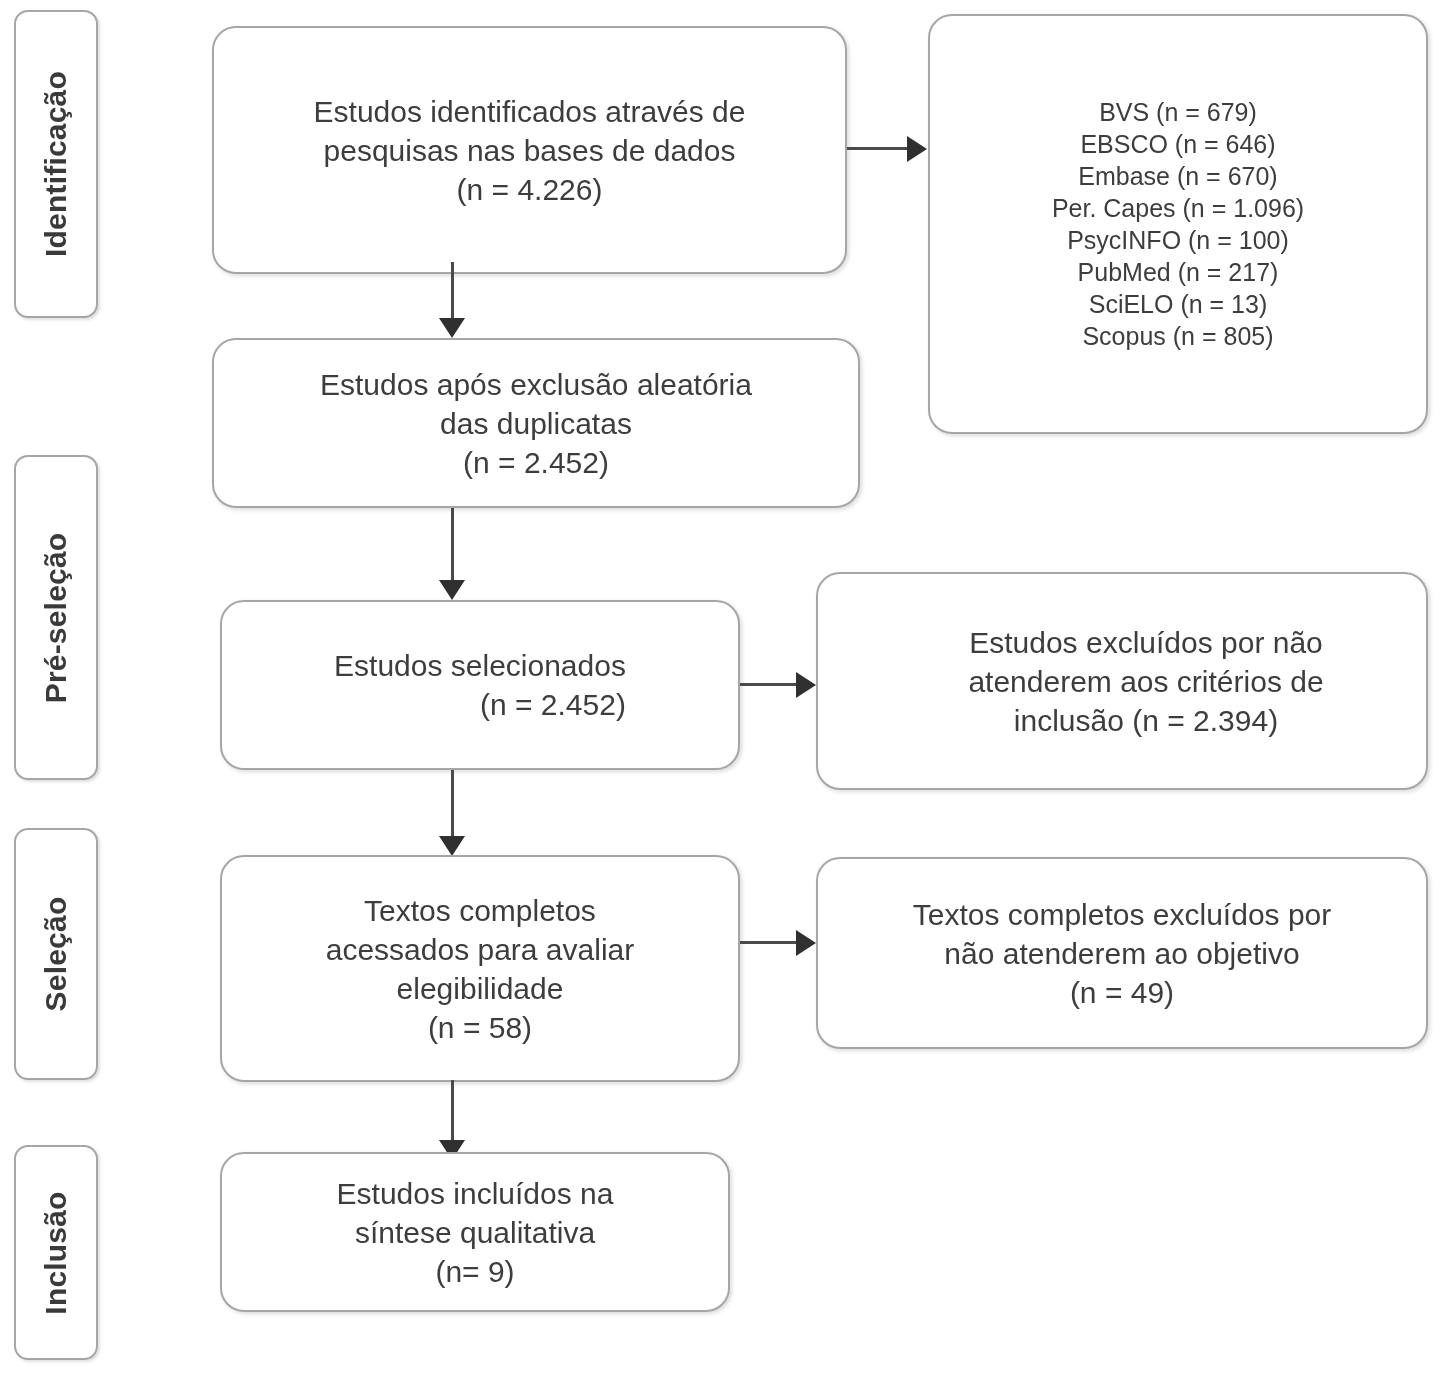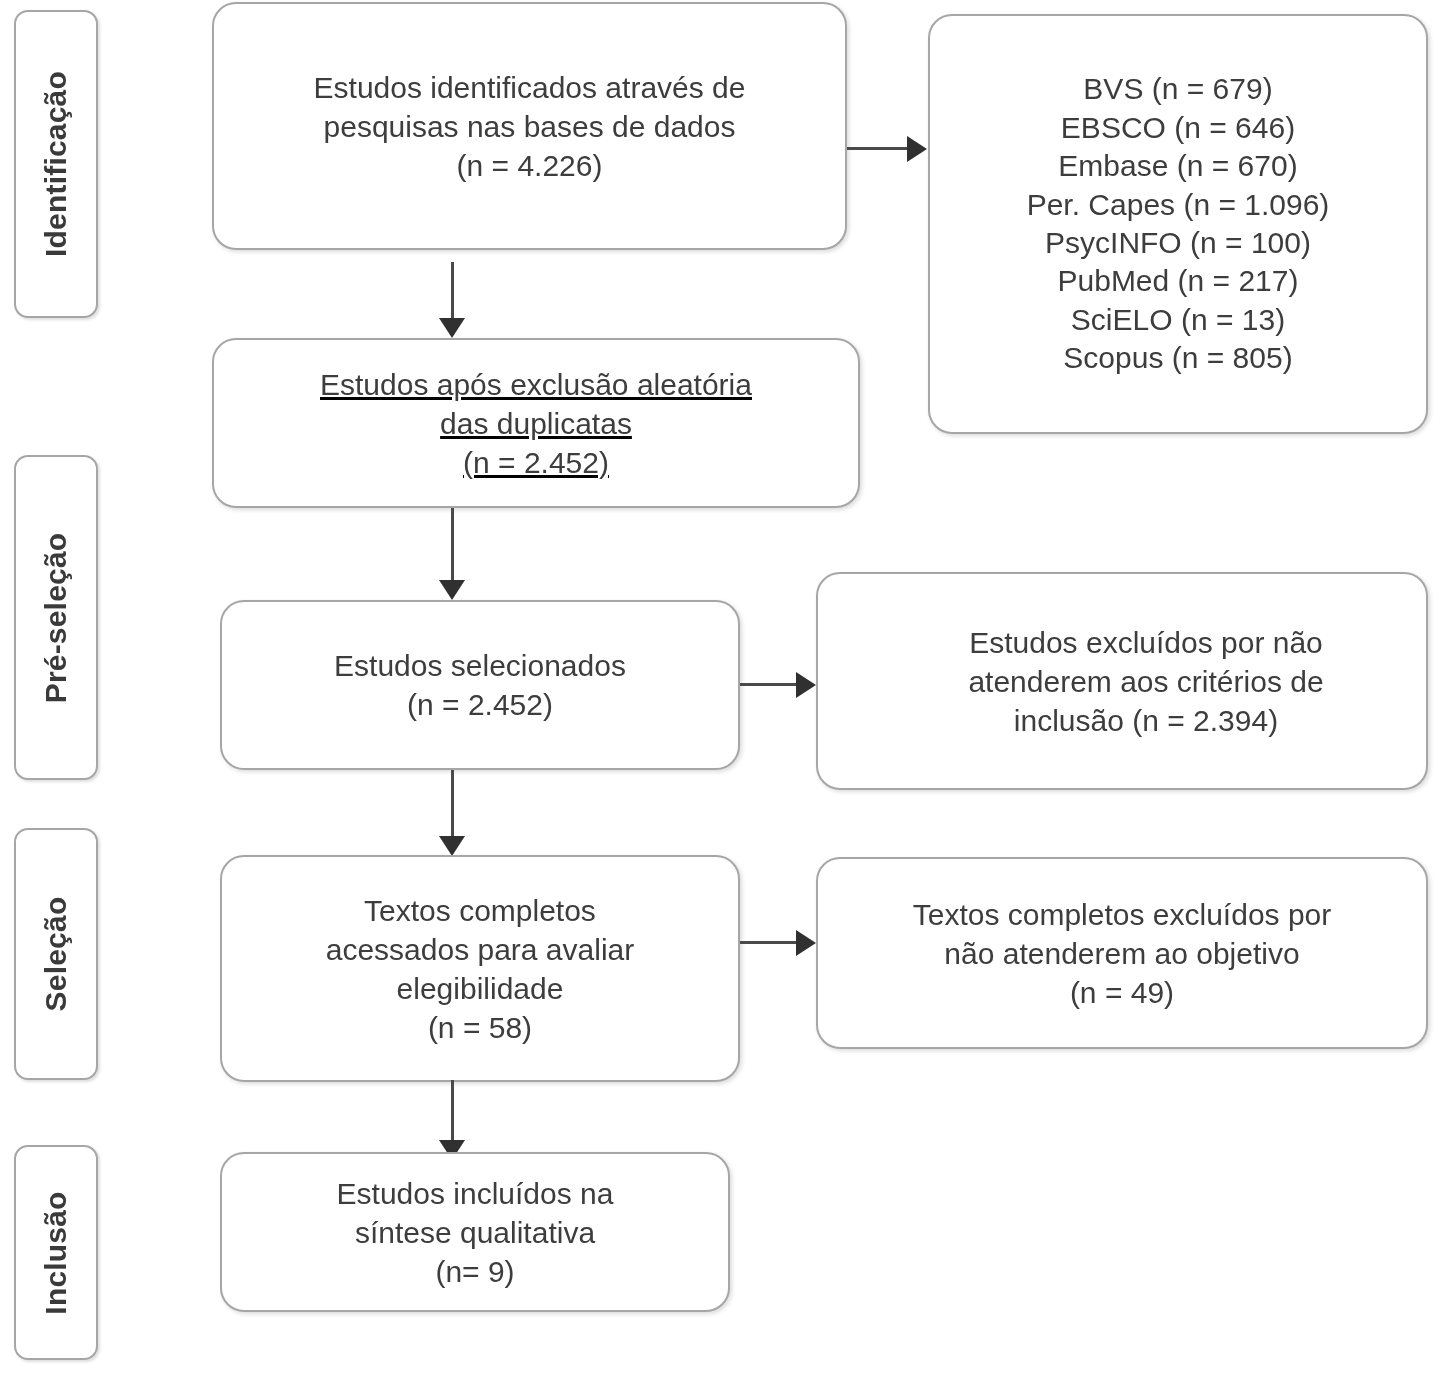--- a/index.html
+++ b/index.html
@@ -54,21 +54,21 @@
     box-shadow: 2px 2px 4px rgba(0,0,0,0.14);
   }
   .node .ntext {
     font-size: 30px;
     line-height: 1.30;
     color: #3d3d3d;
     padding: 0 14px;
     white-space: pre-line;
   }
   .node.db .ntext {
-    font-size: 30px;
+    font-size: 25px;
     line-height: 1.28;
   }
 
   
   .conn {
     position: absolute;
     background: #4a4a4a;
   }
   .conn.v { width: 3px; }
   .conn.h { height: 3px; }
@@ -103,21 +103,21 @@
   </div>
 
   <div class="stage-label" style="left:14px; top:828px; width:84px; height:252px;">
     <span class="vtext">Seleção</span>
   </div>
 
   <div class="stage-label" style="left:14px; top:1145px; width:84px; height:215px;">
     <span class="vtext">Inclusão</span>
   </div>
 
-  <div class="node" style="left:212px; top:2px; width:635px; height:248px;">
+  <div class="node" style="left:212px; top:26px; width:635px; height:248px;">
     <span class="ntext">Estudos identificados através de
 pesquisas nas bases de dados
 (n = 4.226)</span>
   </div>
 
   <div class="conn h" style="left:847px; top:147px; width:62px;"></div>
   <div class="arrowhead right" style="left:907px; top:136px;"></div>
 
   <div class="node db" style="left:928px; top:14px; width:500px; height:420px;">
     <span class="ntext">BVS (n = 679)
@@ -126,30 +126,30 @@
 Per. Capes (n = 1.096)
 PsycINFO (n = 100)
 PubMed (n = 217)
 SciELO (n = 13)
 Scopus (n = 805)</span>
   </div>
 
   <div class="conn v" style="left:451px; top:262px; height:58px;"></div>
   <div class="arrowhead down" style="left:439px; top:318px;"></div>
 
-  <div class="node" style="left:212px; top:338px; width:648px; height:170px;text-decoration:underline;">
+  <div class="node" style="left:212px; top:338px; width:648px; height:170px;">
     <span class="ntext">Estudos após exclusão aleatória
 das duplicatas
 (n = 2.452)</span>
   </div>
 
   <div class="conn v" style="left:451px; top:508px; height:74px;"></div>
   <div class="arrowhead down" style="left:439px; top:580px;"></div>
 
-  <div class="node" style="left:220px; top:600px; width:520px; height:170px;">
+  <div class="node" style="left:220px; top:600px; width:520px; height:170px;text-align:right;">
     <span class="ntext">Estudos selecionados
 (n = 2.452)</span>
   </div>
 
   <div class="conn h" style="left:740px; top:683px; width:58px;"></div>
   <div class="arrowhead right" style="left:796px; top:672px;"></div>
 
   <div class="node" style="left:816px; top:572px; width:612px; height:218px;padding-left:48px;">
     <span class="ntext">Estudos excluídos por não
 atenderem aos critérios de

